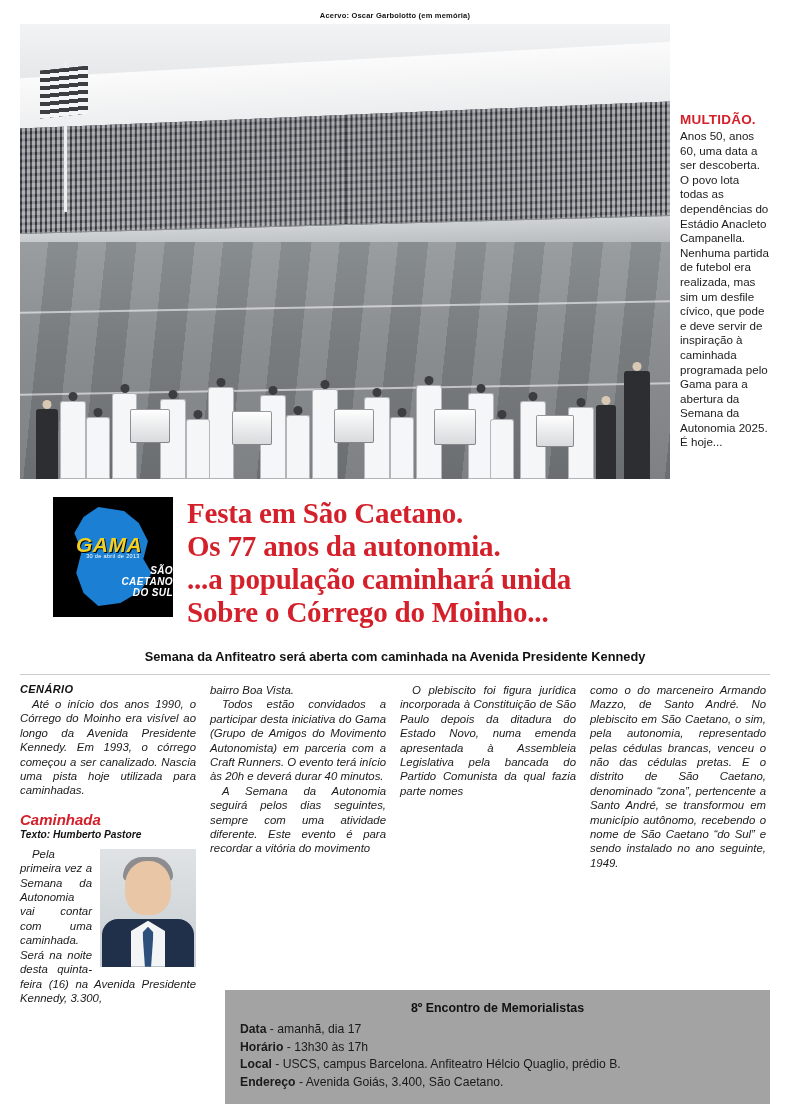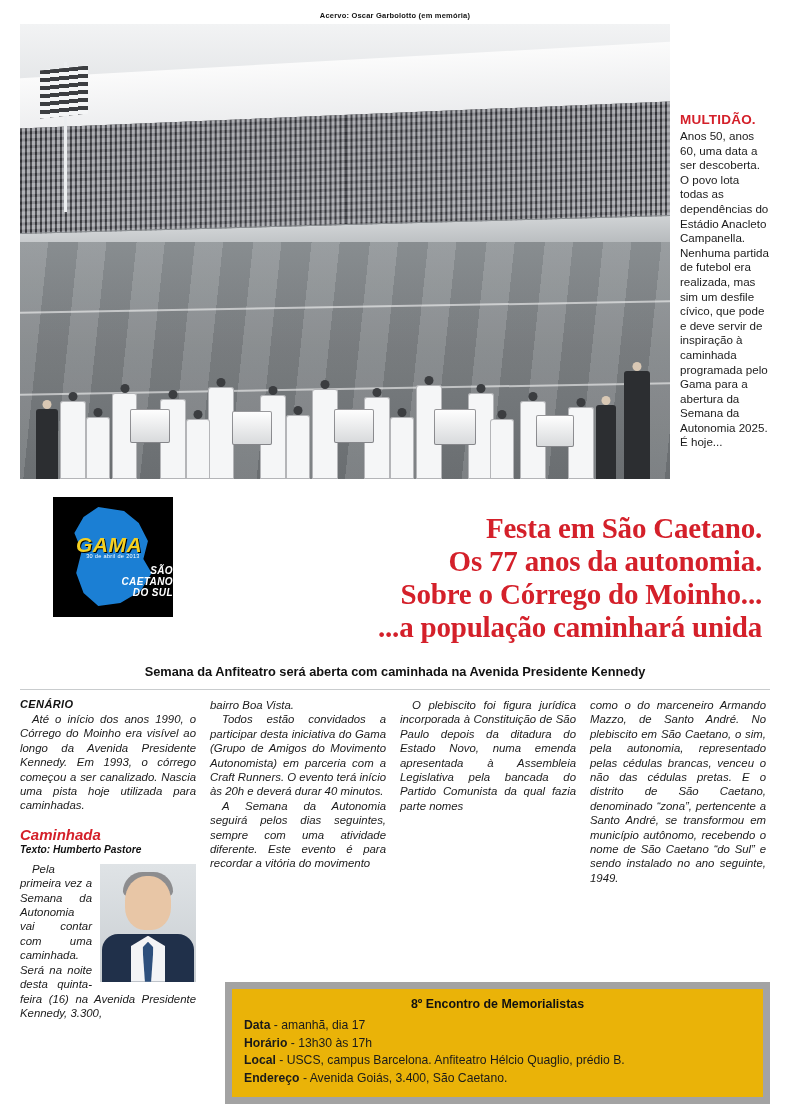--- a/index.html
+++ b/index.html
@@ -201,23 +201,21 @@
     font-size: 10px;
     font-weight: bold;
     color: #ffffff;
     line-height: 11px;
     letter-spacing: .4px;
     font-style: italic;
   }
 
   .headlines {
     flex: 1 1 auto;
-    text-align: right;
     padding-right: 8px;
-    margin-top: 15px;
   }
   .headline {
     font-family: "Liberation Serif", serif;
     font-weight: bold;
     color: #d4202a;
     font-size: 29px;
     line-height: 33px;
     margin: 0;
     letter-spacing: -0.2px;
   }
@@ -317,22 +315,22 @@
     background: #2d4f7c;
     clip-path: polygon(50% 0%, 100% 14%, 78% 100%, 22% 100%, 0 14%);
   }
 
   
   .event-box {
     position: absolute;
     left: 225px;
     bottom: 8px;
     width: 545px;
-    background: #eab308;
-    border: 7px solid #a3a3a3;
+    background: #a3a3a3;
+    border: 3px solid #a3a3a3;
     box-sizing: border-box;
     padding: 8px 12px 10px 12px;
   }
   .event-title {
     text-align: center;
     font-size: 12.4px;
     font-weight: bold;
     margin: 0 0 6px 0;
     color: #111;
   }
@@ -412,22 +410,22 @@
       <div class="logo-city">
         <span>SÃO</span><br>
         <span>CAETANO</span><br>
         <span>DO SUL</span>
       </div>
     </div>
 
     <div class="headlines">
       <p class="headline">Festa em São Caetano.</p>
       <p class="headline">Os 77 anos da autonomia.</p>
+      <p class="headline">...a população caminhará unida</p>
       <p class="headline">Sobre o Córrego do Moinho...</p>
-      <p class="headline">...a população caminhará unida</p>
     </div>
   </div>
 
   <div class="subhead">Semana da Anfiteatro será aberta com caminhada na Avenida Presidente Kennedy</div>
   <div class="rule"></div>
 
   <div class="cols">
 
     <div class="col">
       <p class="kicker">CENÁRIO</p>

